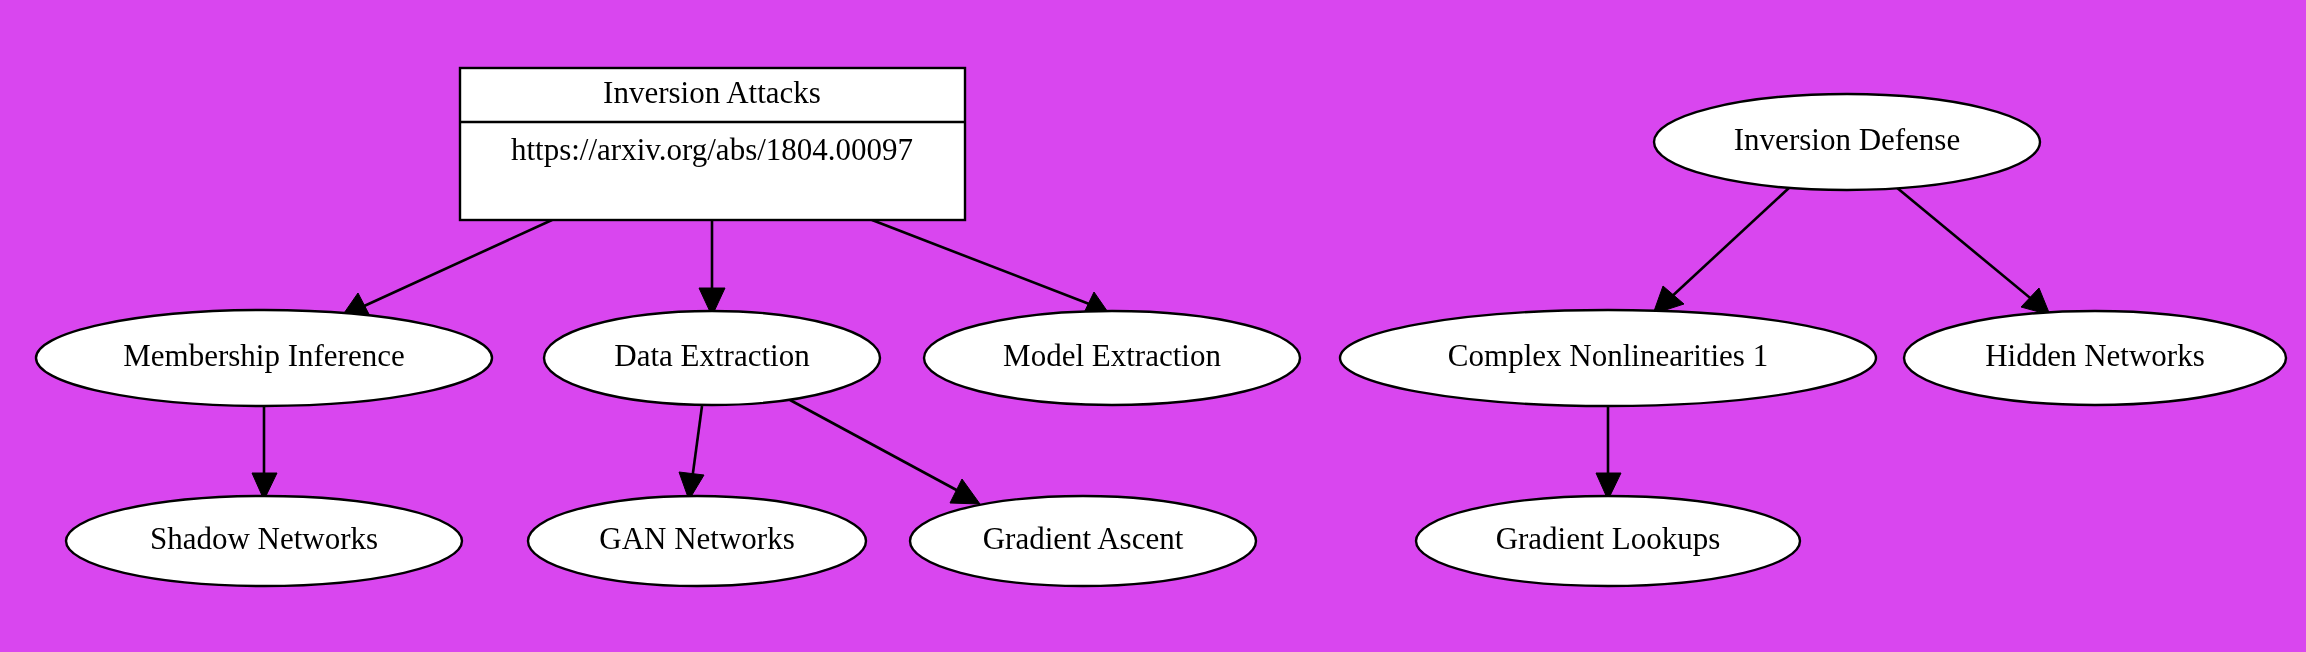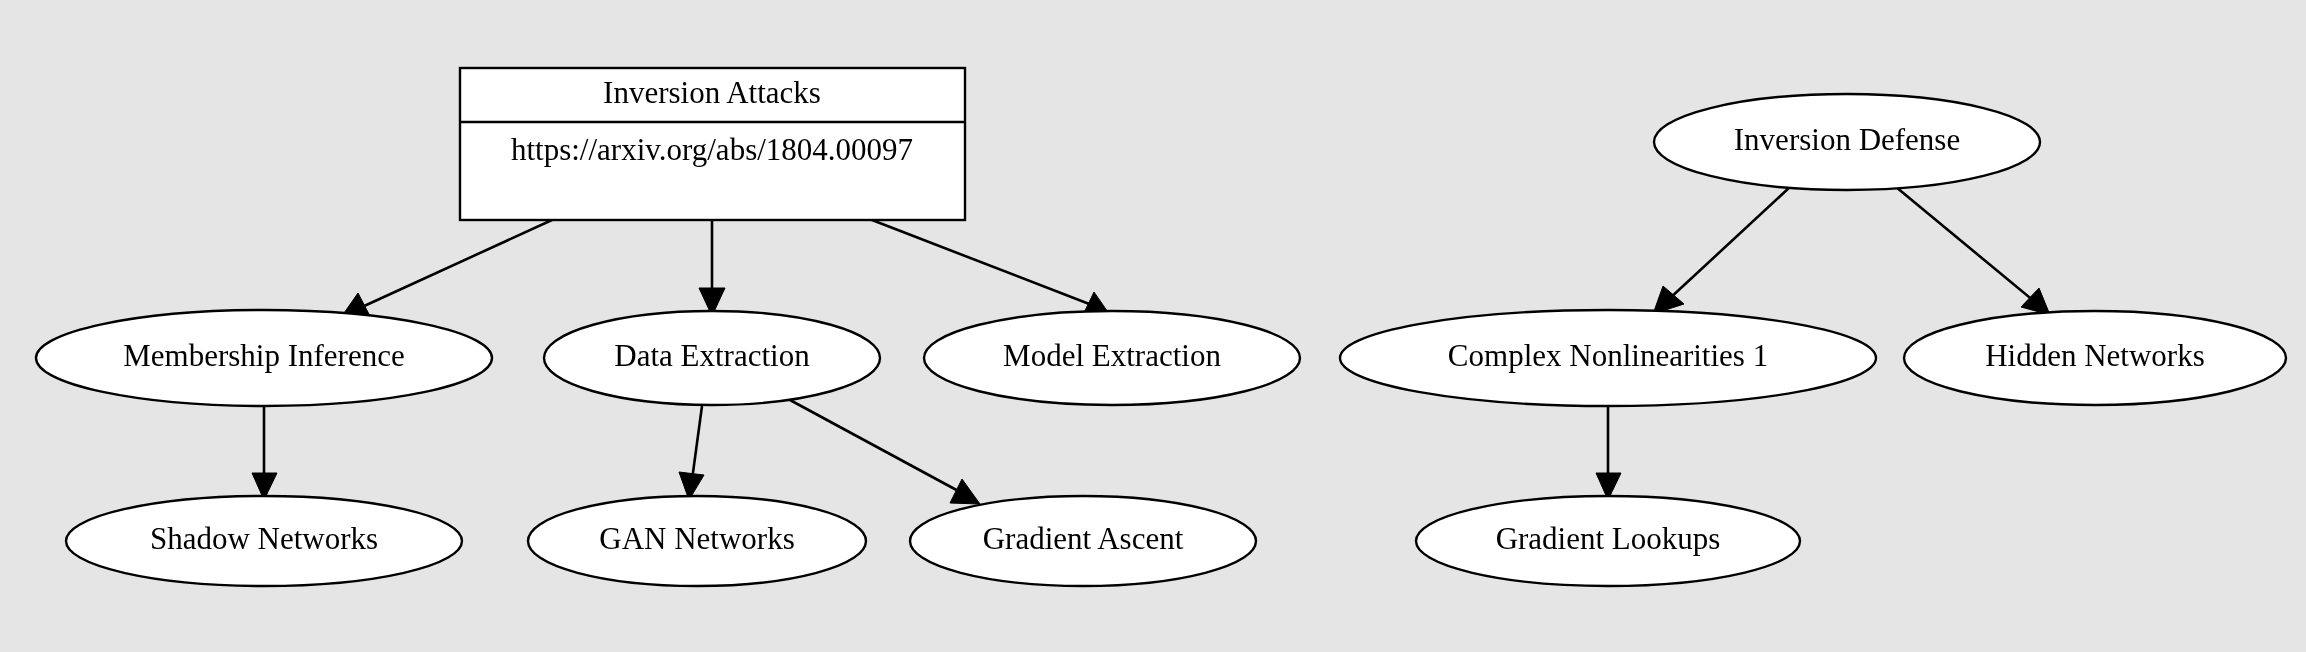--- a/index.html
+++ b/index.html
@@ -8,21 +8,21 @@
     padding: 0;
     background: #ffffff;
   }
   body {
     font-family: "Liberation Serif", "DejaVu Serif", serif;
   }
   #canvas {
     position: relative;
     width: 2306px;
     height: 652px;
-    background: #e5e5e5;
+    background: #d946ef;
     overflow: hidden;
   }
   #graph-svg {
     position: absolute;
     left: 0;
     top: 0;
     width: 2306px;
     height: 652px;
   }
   .node-shape {

